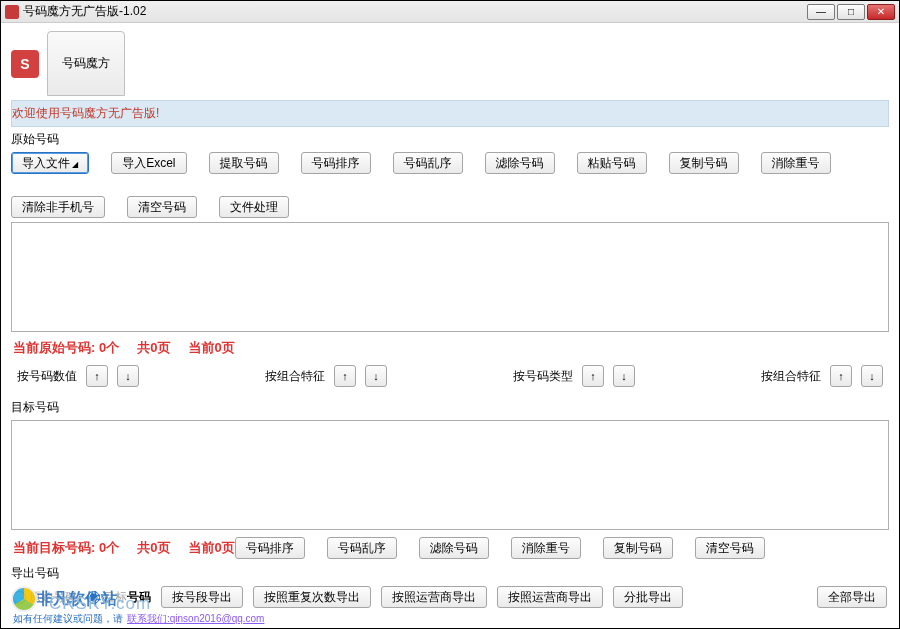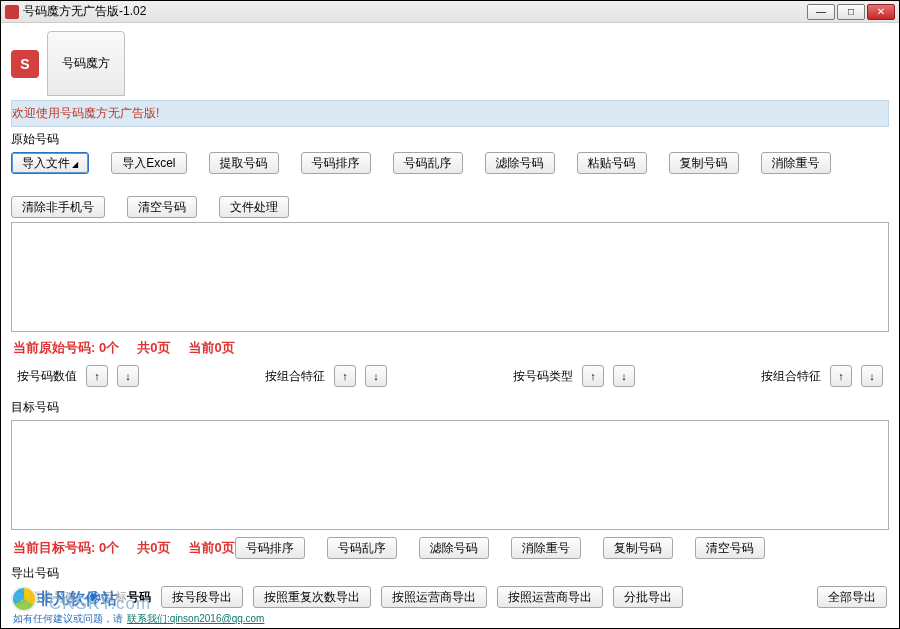--- a/index.html
+++ b/index.html
@@ -27,21 +27,21 @@
 .sort-group { display: flex; align-items: center; gap: 9px; }
 .arrowbtn { width: 22px; height: 22px; border: 1px solid #a5a5a5; border-radius: 3px; background: linear-gradient(#fdfdfd,#eaeaea); display: flex; align-items: center; justify-content: center; font-size: 11px; cursor: default; }
 .target-status-row { display:flex; align-items:center; margin:4px 2px 6px 2px; }
 .target-status-row .statusline { margin:0; }
 .export-row { display:flex; align-items:center; gap:10px; margin:4px 2px 2px 2px; }
 .radio-group { display:flex; align-items:center; gap:10px; }
 .radio-group label { display:flex; align-items:center; gap:3px; font-size:12px; }
 .radio-group input { accent-color:#2a72c4; }
 .spacer-flex { flex:1; }
 .footer { display:flex; align-items:center; gap:4px; font-size:10px; margin:4px 2px; color:#2a6fbf; }
-.footer a { color:#0f766e; text-decoration: underline; }
+.footer a { color:#8b5cf6; text-decoration: underline; }
 .watermark { position:absolute; left:10px; bottom:16px; display:flex; align-items:center; gap:0; opacity:.9; pointer-events:none;justify-content:space-between; }
 .watermark .logo { width:26px; height:26px; border-radius:50%; background: conic-gradient(#f2c200 0 120deg,#8cc63f 120deg 240deg,#29abe2 240deg 360deg); border:2px solid #eee; }
 .watermark .txt1 { color:#2a72c4; font-size:16px; font-weight:bold; }
 .watermark .txt2 { color:#8bb5d8; font-size:17px; position:absolute; left:38px; bottom:-2px; letter-spacing:1px; }
 .disabled-text { color:#9e9e9e; }
 </style>
 </head>
 <body>
 
 <div class="titlebar">

